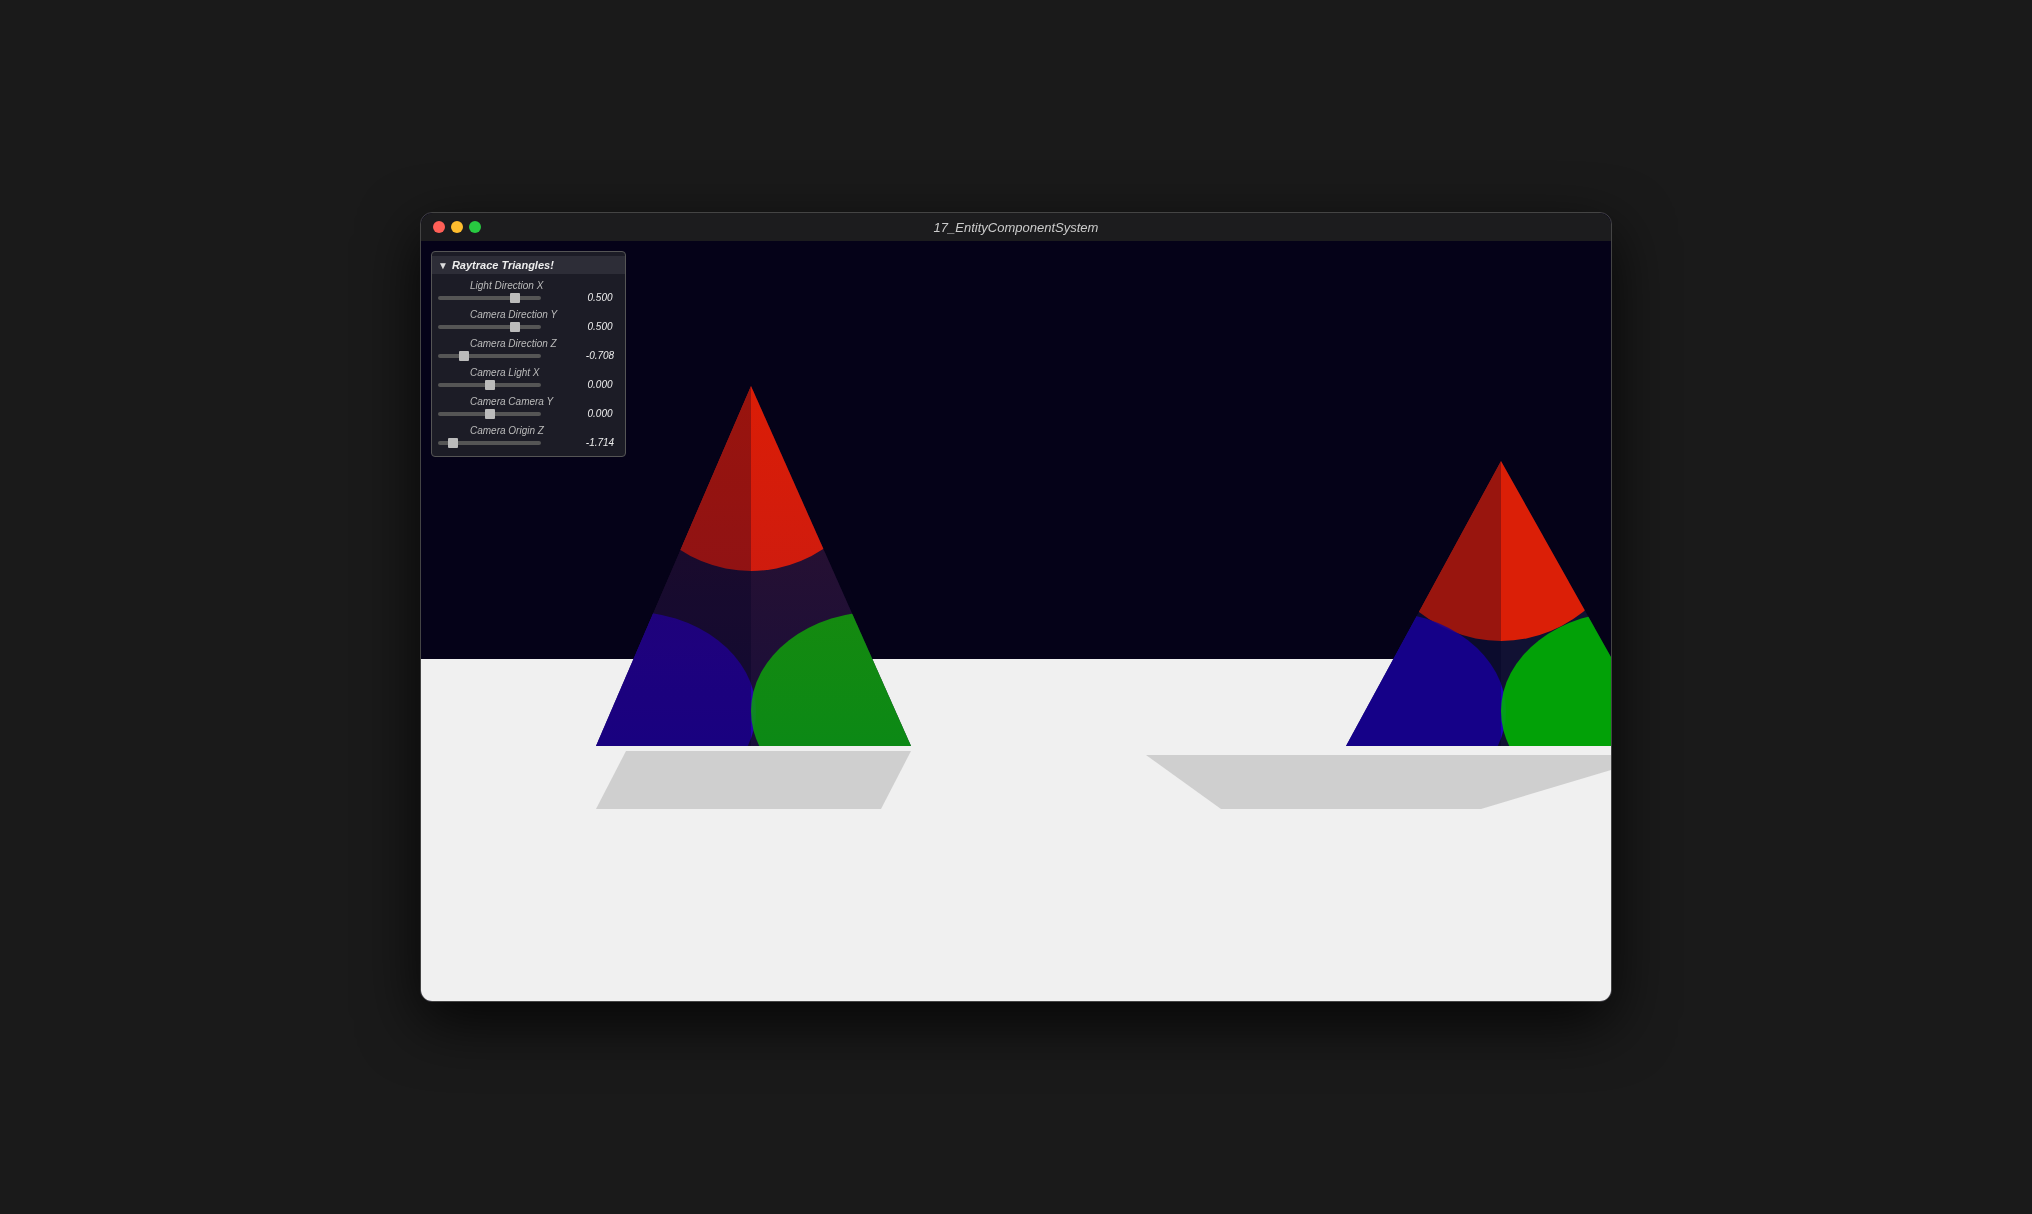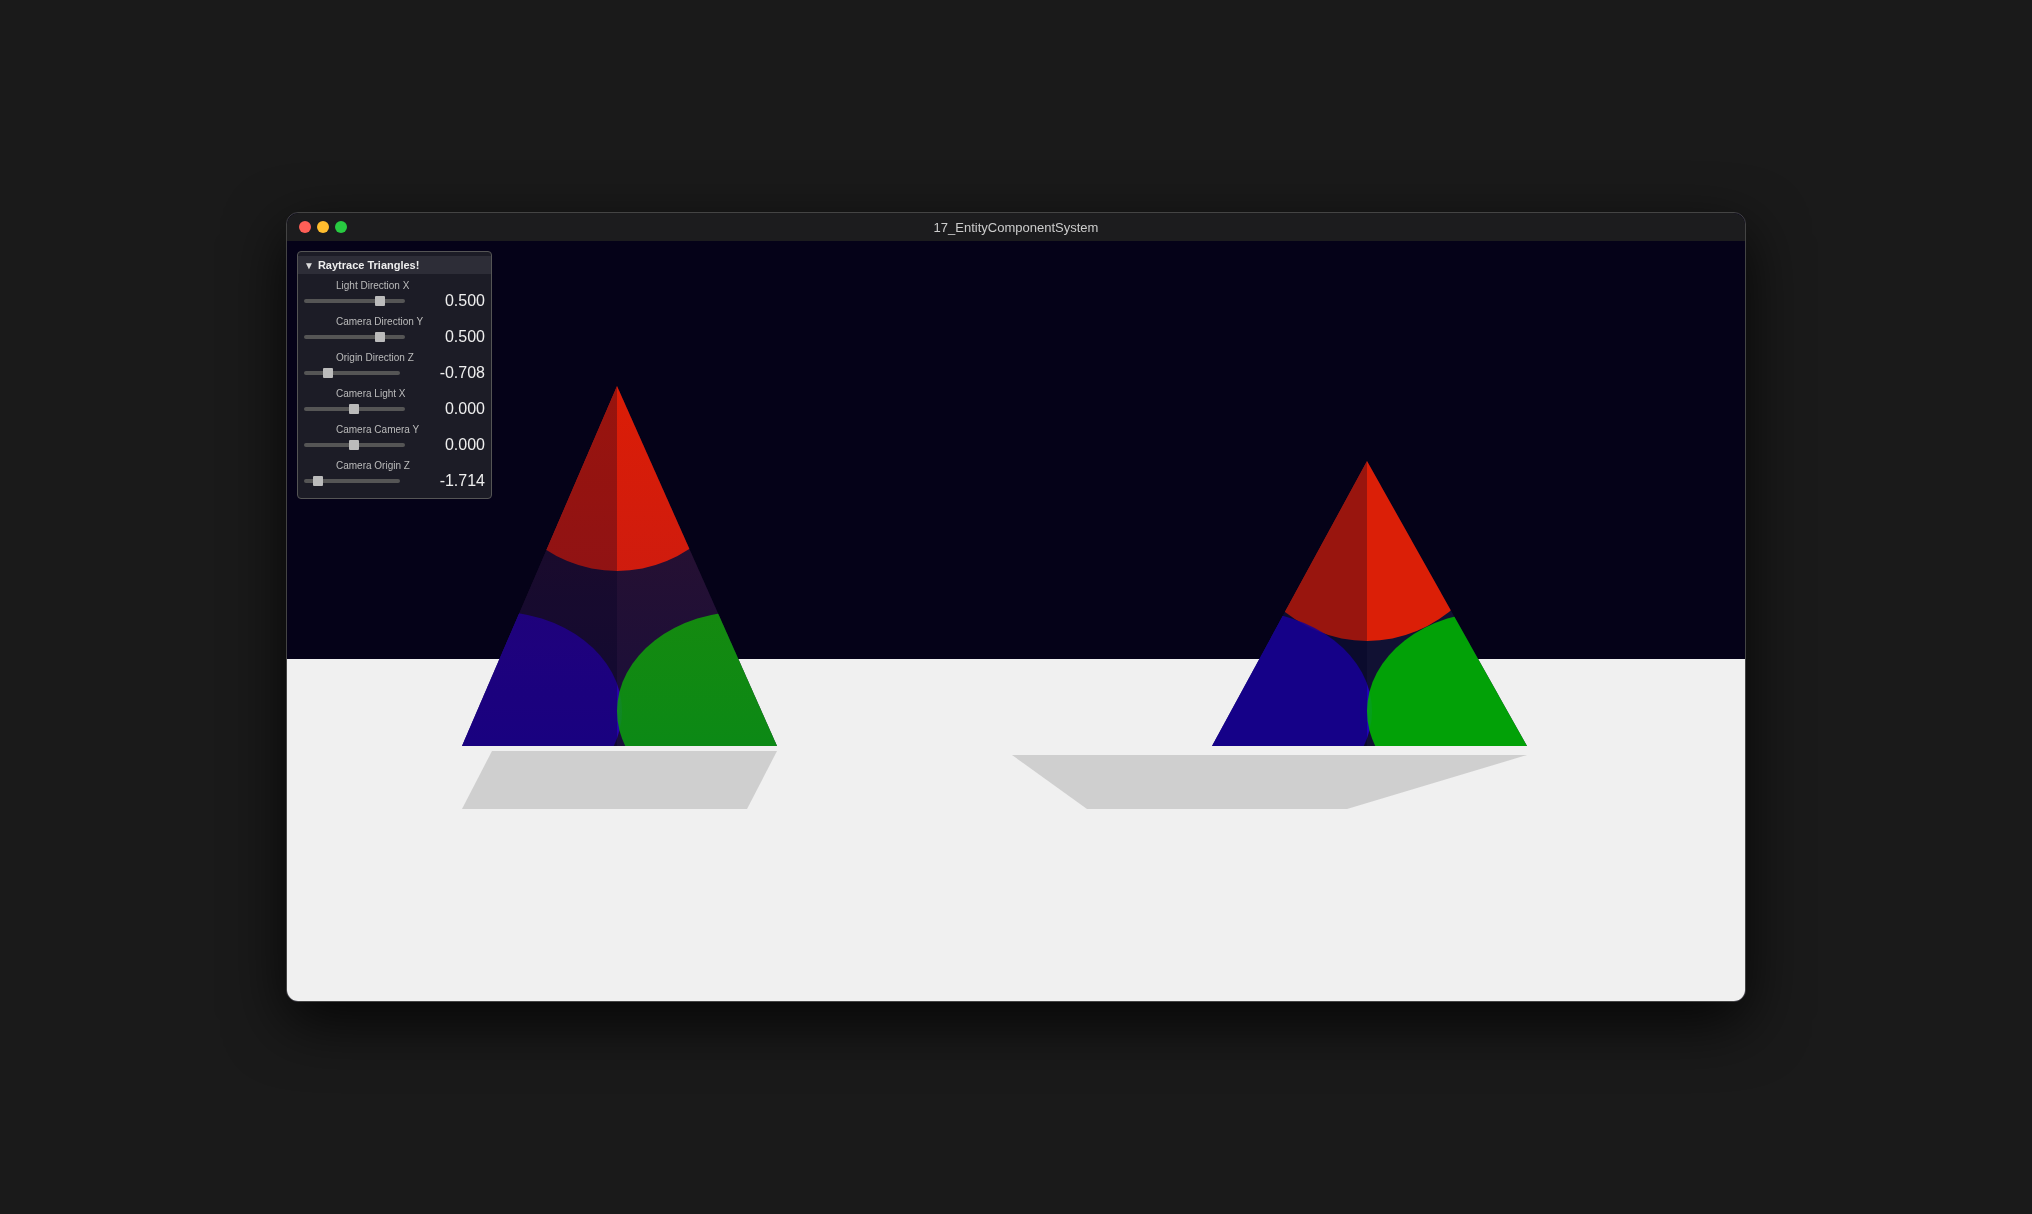--- a/index.html
+++ b/index.html
@@ -7,28 +7,29 @@
     body {
       background: #1a1a1a;
       display: flex;
       justify-content: center;
       align-items: center;
       min-height: 100vh;
       font-family: -apple-system, BlinkMacSystemFont, 'Helvetica Neue', sans-serif;
     }
 
     .window {
-      width: 1460px;
+      width: 1192px;
       height: 790px;
       background: #0a0520;
       border-radius: 12px;
       border: 1px solid #444;
       position: relative;
       overflow: hidden;
       box-shadow: 0 20px 60px rgba(0,0,0,0.8);
+      font-style: italic;
     }
 
     .titlebar {
       height: 28px;
       background: #1c1c1e;
       display: flex;
       align-items: center;
       justify-content: center;
       position: relative;
       border-radius: 12px 12px 0 0;
@@ -150,21 +151,21 @@
       height: 10px;
       background: #bbb;
       border-radius: 1px;
       position: absolute;
       top: -3px;
       transform: translateX(-50%);
       cursor: pointer;
     }
 
     .slider-value {
-      font-size: 16px;
+      font-size: 10px;
       color: #eee;
       min-width: 38px;
       text-align: center;
       margin-left: 36px;
     }
 
     
     .scene-svg {
       position: absolute;
       top: 0;
@@ -281,21 +282,21 @@
           <div class="control-row">
             <div class="control-label">Camera Direction Y</div>
             <div class="slider-row">
               <div class="slider-track">
                 <div class="slider-thumb" style="left: 75%;"></div>
               </div>
               <div class="slider-value">0.500</div>
             </div>
           </div>
           <div class="control-row">
-            <div class="control-label">Origin Direction Z</div>
+            <div class="control-label">Camera Direction Z</div>
             <div class="slider-row">
               <div class="slider-track">
                 <div class="slider-thumb" style="left: 25%;"></div>
               </div>
               <div class="slider-value">-0.708</div>
             </div>
           </div>
           <div class="control-row">
             <div class="control-label">Camera Light X</div>
             <div class="slider-row">

